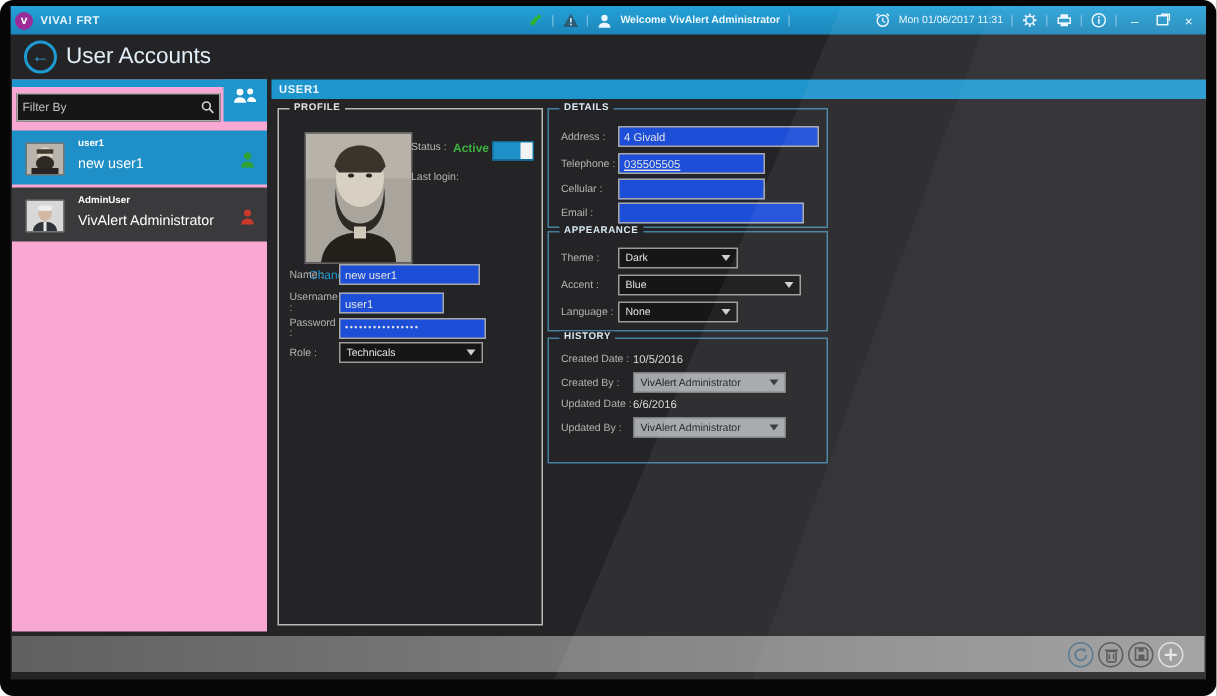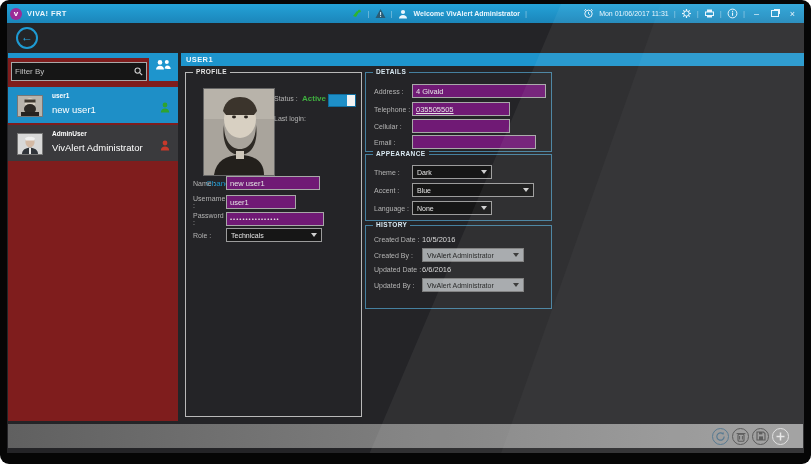--- a/index.html
+++ b/index.html
@@ -15,21 +15,21 @@
   .tb-sep{color:rgba(255,255,255,.45);font-size:8px;}
   .tb-ico{display:inline-flex;align-items:center;justify-content:center;width:11px;height:11px;}
   .tb-btn{width:13px;height:12px;display:inline-flex;align-items:center;justify-content:center;color:#eaf6fd;font-size:9px;}
   .restore-glyph{width:6px;height:5px;border:1px solid #eaf6fd;box-shadow:2px -2px 0 -1px #eaf6fd;}
 
   
   .back-btn{position:absolute;left:9px;top:23px;width:18px;height:18px;border:2px solid #1e9ad2;border-radius:50%;color:#2aa6e0;font-size:12px;line-height:17px;text-align:center;}
   .page-title{position:absolute;left:37px;top:25px;font-size:15px;color:#e2eff8;}
 
   
-  .sidebar{position:absolute;left:1px;top:49px;width:170px;height:368px;background:#7f1d1d;}
+  .sidebar{position:absolute;left:1px;top:49px;width:170px;height:368px;background:#f9a8d4;}
   .side-accent{position:absolute;left:0;top:0;width:170px;height:5px;background:#1e95cd;}
   .filter-wrap{position:absolute;left:3px;top:9px;width:134px;height:17px;background:#161616;border:1px solid #a8a8a8;display:flex;align-items:center;}
   .filter-wrap input{flex:1;background:transparent;border:none;outline:none;color:#d8d8d8;font-size:8px;padding:0 3px;font-family:"Liberation Sans",sans-serif;}
   .filter-wrap input::placeholder{color:#c0c0c0;}
   .users-btn{position:absolute;left:141px;top:0px;width:29px;height:28px;background:#1e95cd;display:flex;align-items:center;justify-content:center;}
   .user-item{position:absolute;left:0;width:170px;height:36px;}
   .ui-sel{background:#1e8fc7;}
   .ui-norm{background:#3a3a3d;}
   .avatar{position:absolute;left:9px;top:8px;width:24px;height:20px;border:1px solid #777;}
   .u-name{position:absolute;left:44px;top:5px;font-size:6.5px;font-weight:bold;color:#fff;}
@@ -37,21 +37,21 @@
   .u-status{position:absolute;right:8px;top:12px;}
 
   
   .user-header{position:absolute;left:174px;top:49px;width:622px;height:13px;background:#1e95cd;color:#ecf7fd;font-size:7.5px;font-weight:bold;line-height:13px;padding-left:5px;letter-spacing:.4px;}
   .gbox{position:absolute;border:1px solid #b9b9b9;}
   .gbox-blue{border-color:#45809f;}
   .gbox-label{position:absolute;top:-5px;left:7px;background:#242427;padding:0 3px;font-size:6.5px;font-weight:bold;color:#e4e4e4;letter-spacing:.4px;}
   .gbox-blue .gbox-label{color:#d9e9f2;}
   .lbl{font-size:7px;color:#b4b4b4;}
   .row{position:absolute;display:flex;align-items:center;}
-  .tbx{background:#701a75;border:1px solid #a8a8a8;color:#e4e4e4;font-size:7.5px;padding:0 3px;height:12px;font-family:"Liberation Sans",sans-serif;outline:none;}
+  .tbx{background:#1d4ed8;border:1px solid #a8a8a8;color:#e4e4e4;font-size:7.5px;padding:0 3px;height:12px;font-family:"Liberation Sans",sans-serif;outline:none;}
   .dd{background:#161616;border:1px solid #9c9c9c;height:12px;display:flex;align-items:center;justify-content:space-between;padding:0 4px;color:#e4e4e4;font-size:7px;}
   .dd-gray{background:#a4a8ab;border-color:#7c7c7c;color:#1d1d1d;}
   .dd-arrow{width:0;height:0;border-left:3px solid transparent;border-right:3px solid transparent;border-top:4px solid #cfcfcf;}
   .dd-gray .dd-arrow{border-top-color:#333;}
   .photo{position:absolute;left:17px;top:15px;width:70px;height:86px;border:1px solid #666;}
   .change-link{position:absolute;left:20px;top:106px;font-size:8px;color:#1e9ad2;}
   .toggle{position:relative;width:26px;height:11px;background:#1e8fc7;border:1px solid #0f6c9c;}
   .knob{position:absolute;right:0;top:0;width:8px;height:11px;background:#f2f2f2;}
   .statusv{color:#3fae3f;font-size:8px;font-weight:bold;}
   .datev{font-size:7.5px;color:#d9d9d9;}
@@ -138,20 +138,21 @@
       <span class="tb-sep">|</span>
       <span class="tb-btn">–</span>
       <span class="tb-btn">
             <span class="restore-glyph"></span>
           </span>
       <span class="tb-btn">×</span>
     </div>
   </div>
 
   <div class="back-btn">←</div>
+  <div class="page-title">User Accounts</div>
 
   <div class="sidebar">
     <div class="side-accent"></div>
 
     <div class="filter-wrap">
       <input placeholder="Filter By" style="">
       <span style="padding-right:3px;display:inline-flex;">
         <svg width="9" height="9" viewBox="0 0 9 9">
               <circle cx="3.6" cy="3.6" r="2.6" fill="none" stroke="#cfcfcf" stroke-width="1.1"></circle>
               <line x1="5.6" y1="5.6" x2="8.2" y2="8.2" stroke="#cfcfcf" stroke-width="1.2"></line>

